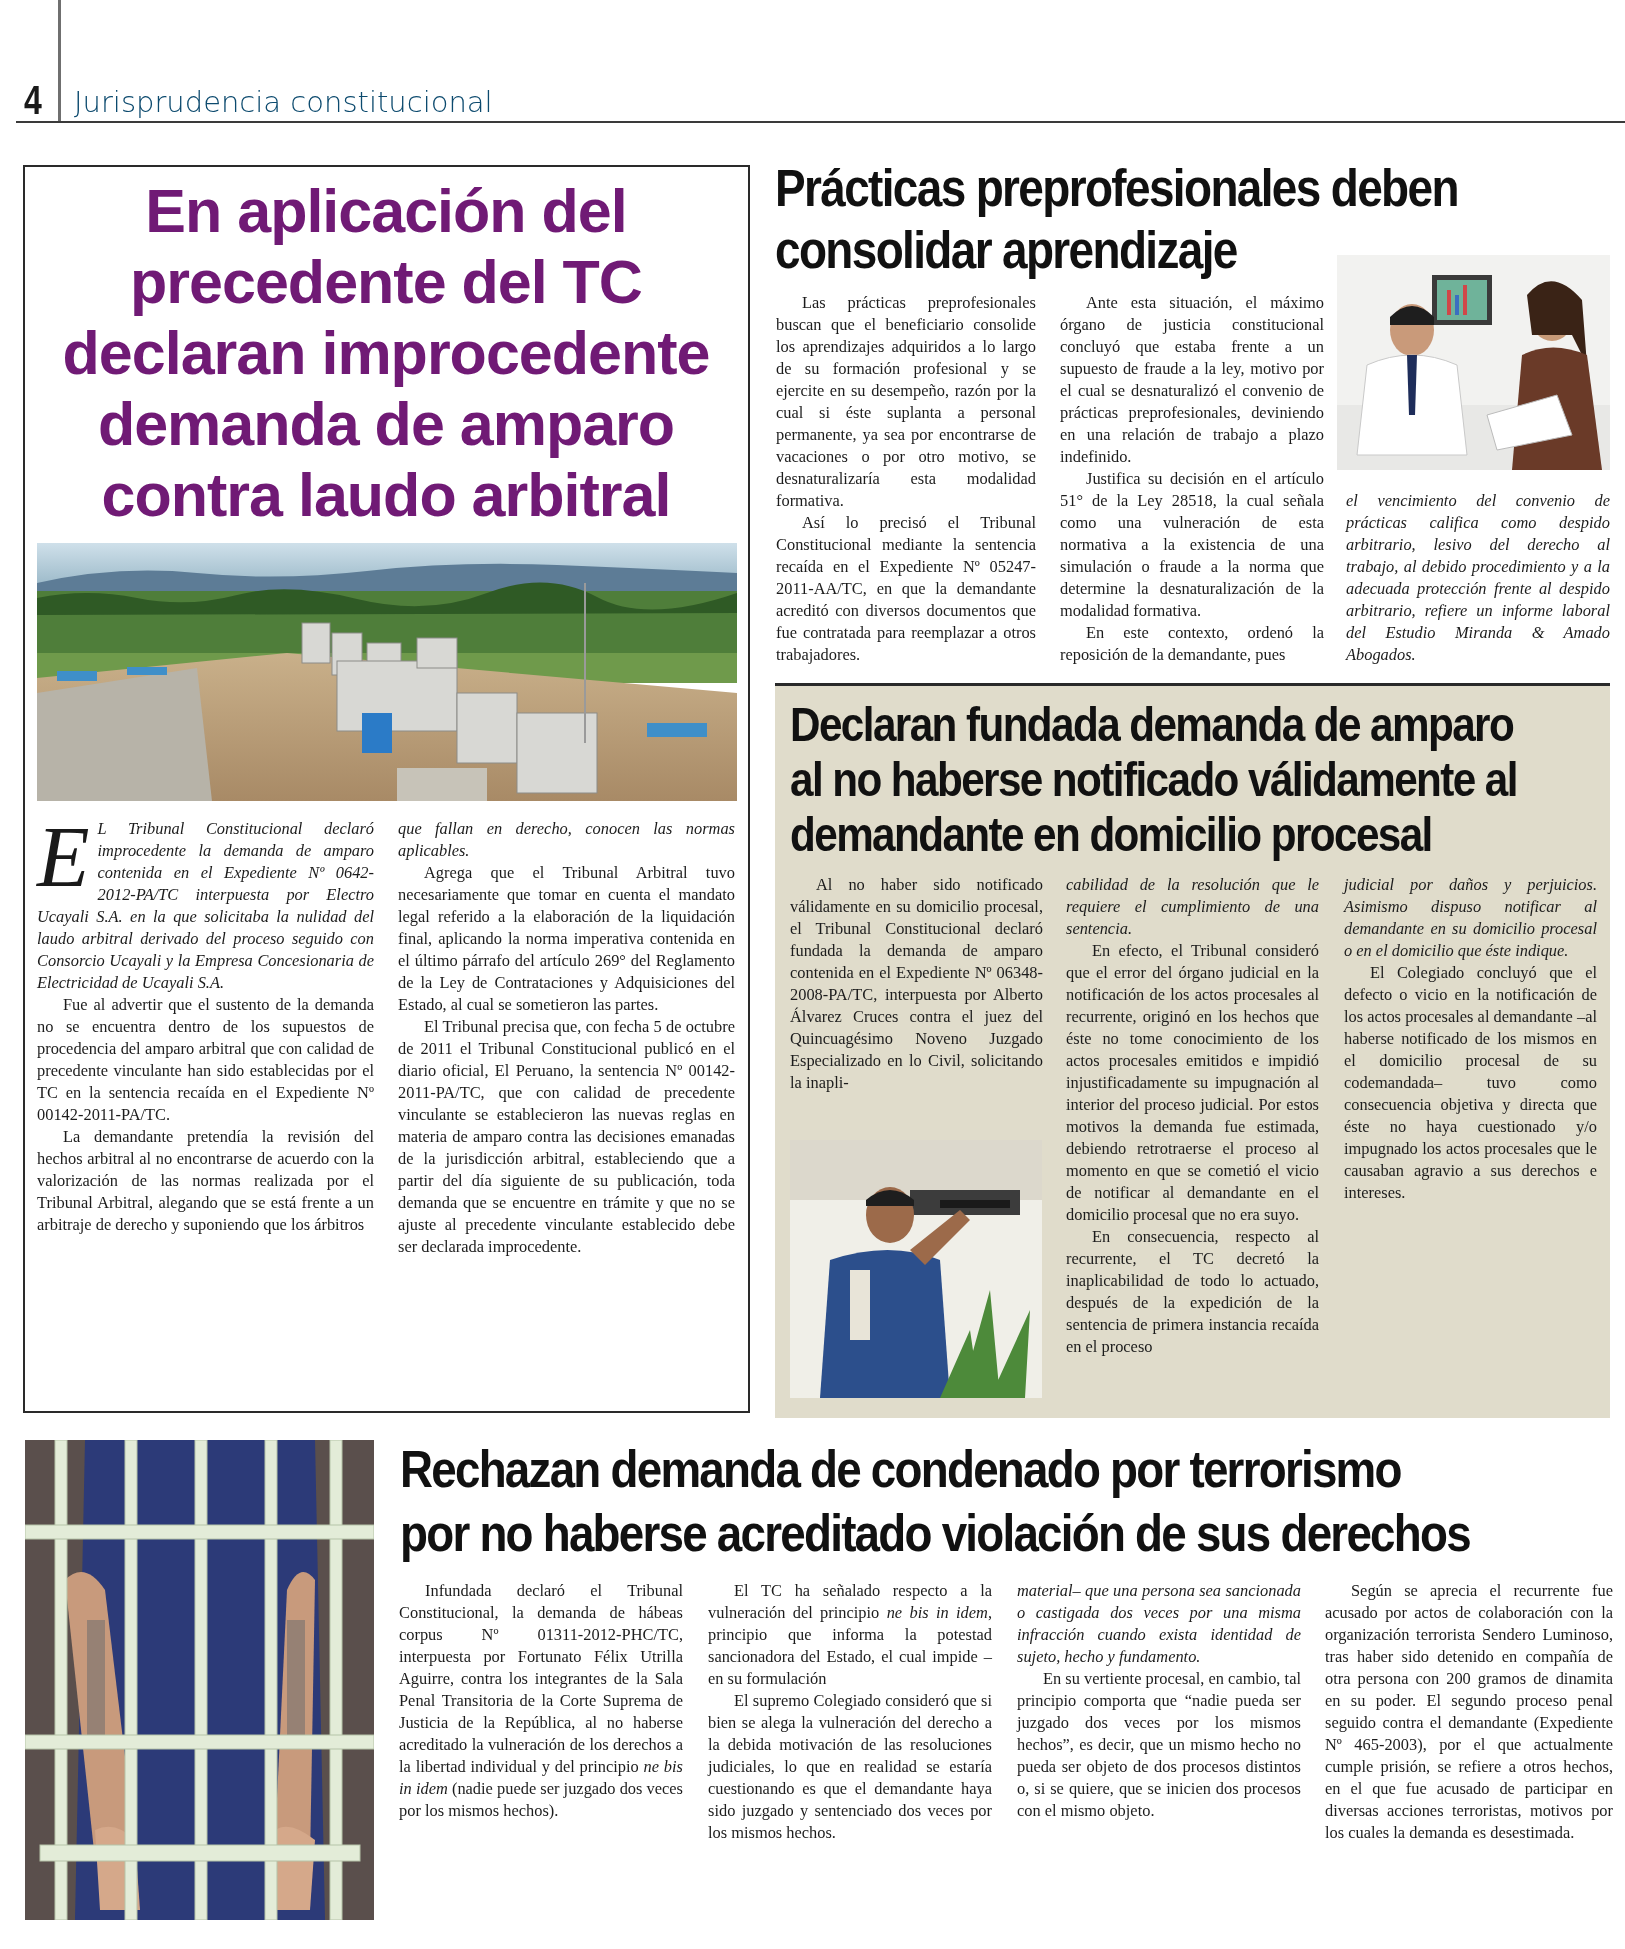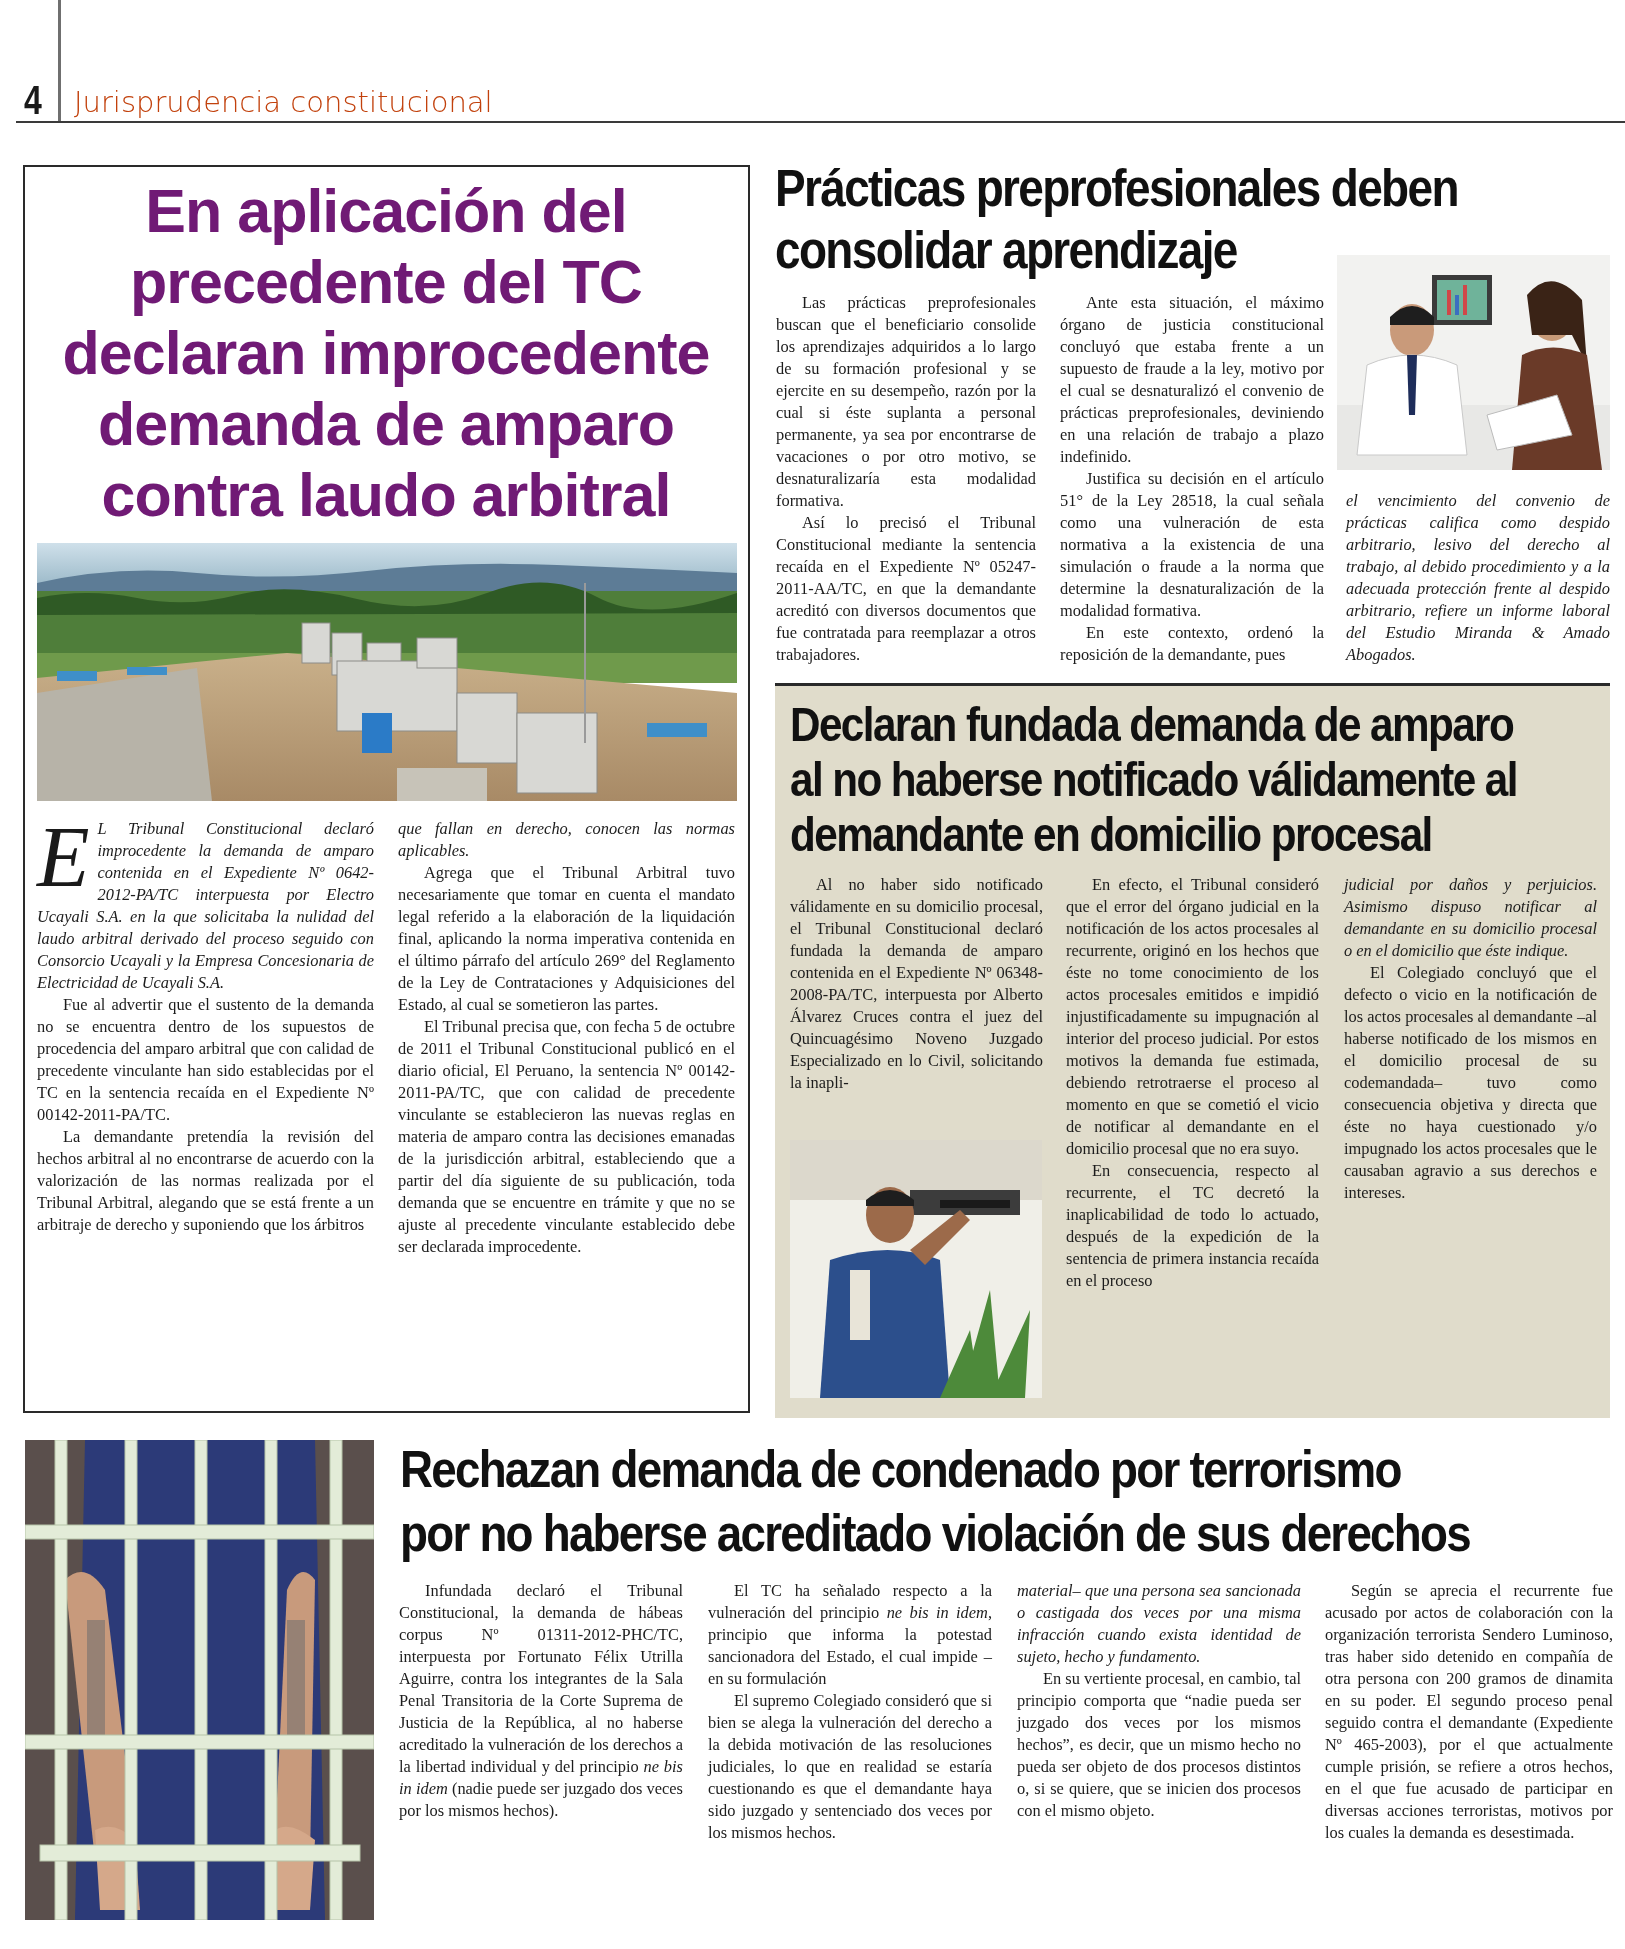--- a/index.html
+++ b/index.html
@@ -7,21 +7,21 @@
   .abs { position:absolute; }
   .body-text { font-family:"Liberation Serif", serif; font-size:16.4px; line-height:22px; text-align:justify; hyphens:auto; color:#1c1c1c; }
   .body-text p { margin:0; text-indent:26px; }
   .body-text p.noindent { text-indent:0;font-style:italic; }
   .headline { font-family:"Liberation Sans", sans-serif; font-weight:bold; letter-spacing:-1.5px; }
   em { font-style:italic; }
 
   
   #folio-rule { left:58px; top:0; width:3px; height:122px; background:#6f6f6f; }
   #page-number { left:24px; top:78px; font-family:"Liberation Sans", sans-serif; font-weight:bold; font-size:40px; line-height:44px; color:#1a1a1a; transform:scaleX(0.8); transform-origin:left; }
-  #section-name { left:74px; top:84px; font-family:"DejaVu Sans", sans-serif; font-size:29px; line-height:36px; color:#c2410c; font-weight:300; }
+  #section-name { left:74px; top:84px; font-family:"DejaVu Sans", sans-serif; font-size:29px; line-height:36px; color:#0c4a6e; font-weight:300; }
   #header-rule { left:16px; top:121px; width:1609px; height:2px; background:#3a3a3a; }
 
   
   #art1 { left:23px; top:165px; width:727px; height:1248px; border:2.5px solid #2a2a2a; box-sizing:border-box; }
   #art1-title { left:30px; top:176px; width:712px; text-align:center; color:#701a75; font-size:61px; line-height:71px; letter-spacing:-1px; }
   #art1-photo { left:37px; top:543px; width:700px; height:258px; overflow:hidden; }
   #art1-col1 { left:37px; top:818px; width:337px; }
   #art1-col2 { left:398px; top:818px; width:337px; }
   .dropcap { float:left; font-family:"Liberation Serif", serif; font-size:86px; line-height:70px; margin:4px 8px 0 0; color:#1a1a1a; }
 
@@ -164,20 +164,21 @@
     <rect x="150" y="60" width="70" height="8" fill="#1a1a1a"></rect>
     <ellipse cx="100" cy="75" rx="24" ry="28" fill="#9c6a4a"></ellipse>
     <path d="M76 60 Q100 40 124 60 L124 66 L76 66 Z" fill="#1e1e1e"></path>
     <path d="M40 120 Q100 100 150 120 L160 258 L30 258 Z" fill="#2c4f8c"></path>
     <path d="M120 110 L170 70 L180 80 L135 125 Z" fill="#9c6a4a"></path>
     <path d="M60 130 L80 130 L80 200 L60 200 Z" fill="#e8e4d8"></path>
     <path d="M170 258 L200 150 L210 258 Z M200 258 L240 170 L235 258 Z M150 258 L180 190 L190 258 Z" fill="#4d8a3a"></path>
   </svg>
 </div>
 <div class="abs body-text" id="art3-col2">
+  <p class="noindent">cabilidad de la resolución que le requiere el cumplimiento de una sentencia.</p>
   <p>En efecto, el Tribunal consideró que el error del órgano judicial en la notificación de los actos procesales al recurrente, originó en los hechos que éste no tome conocimiento de los actos procesales emitidos e impidió injustificadamente su impugnación al interior del proceso judicial. Por estos motivos la demanda fue estimada, debiendo retrotraerse el proceso al momento en que se cometió el vicio de notificar al demandante en el domicilio procesal que no era suyo.</p>
   <p>En consecuencia, respecto al recurrente, el TC decretó la inaplicabilidad de todo lo actuado, después de la expedición de la sentencia de primera instancia recaída en el proceso</p>
 </div>
 <div class="abs body-text" id="art3-col3">
   <p class="noindent">judicial por daños y perjuicios. Asimismo dispuso notificar al demandante en su domicilio procesal o en el domicilio que éste indique.</p>
   <p>El Colegiado concluyó que el defecto o vicio en la notificación de los actos procesales al demandante –al haberse notificado de los mismos en el domicilio procesal de su codemandada– tuvo como consecuencia objetiva y directa que éste no haya cuestionado y/o impugnado los actos procesales que le causaban agravio a sus derechos e intereses.</p>
 </div>
 
 <div class="abs" id="art4-photo">
   <svg width="349" height="480" viewBox="0 0 349 480">

